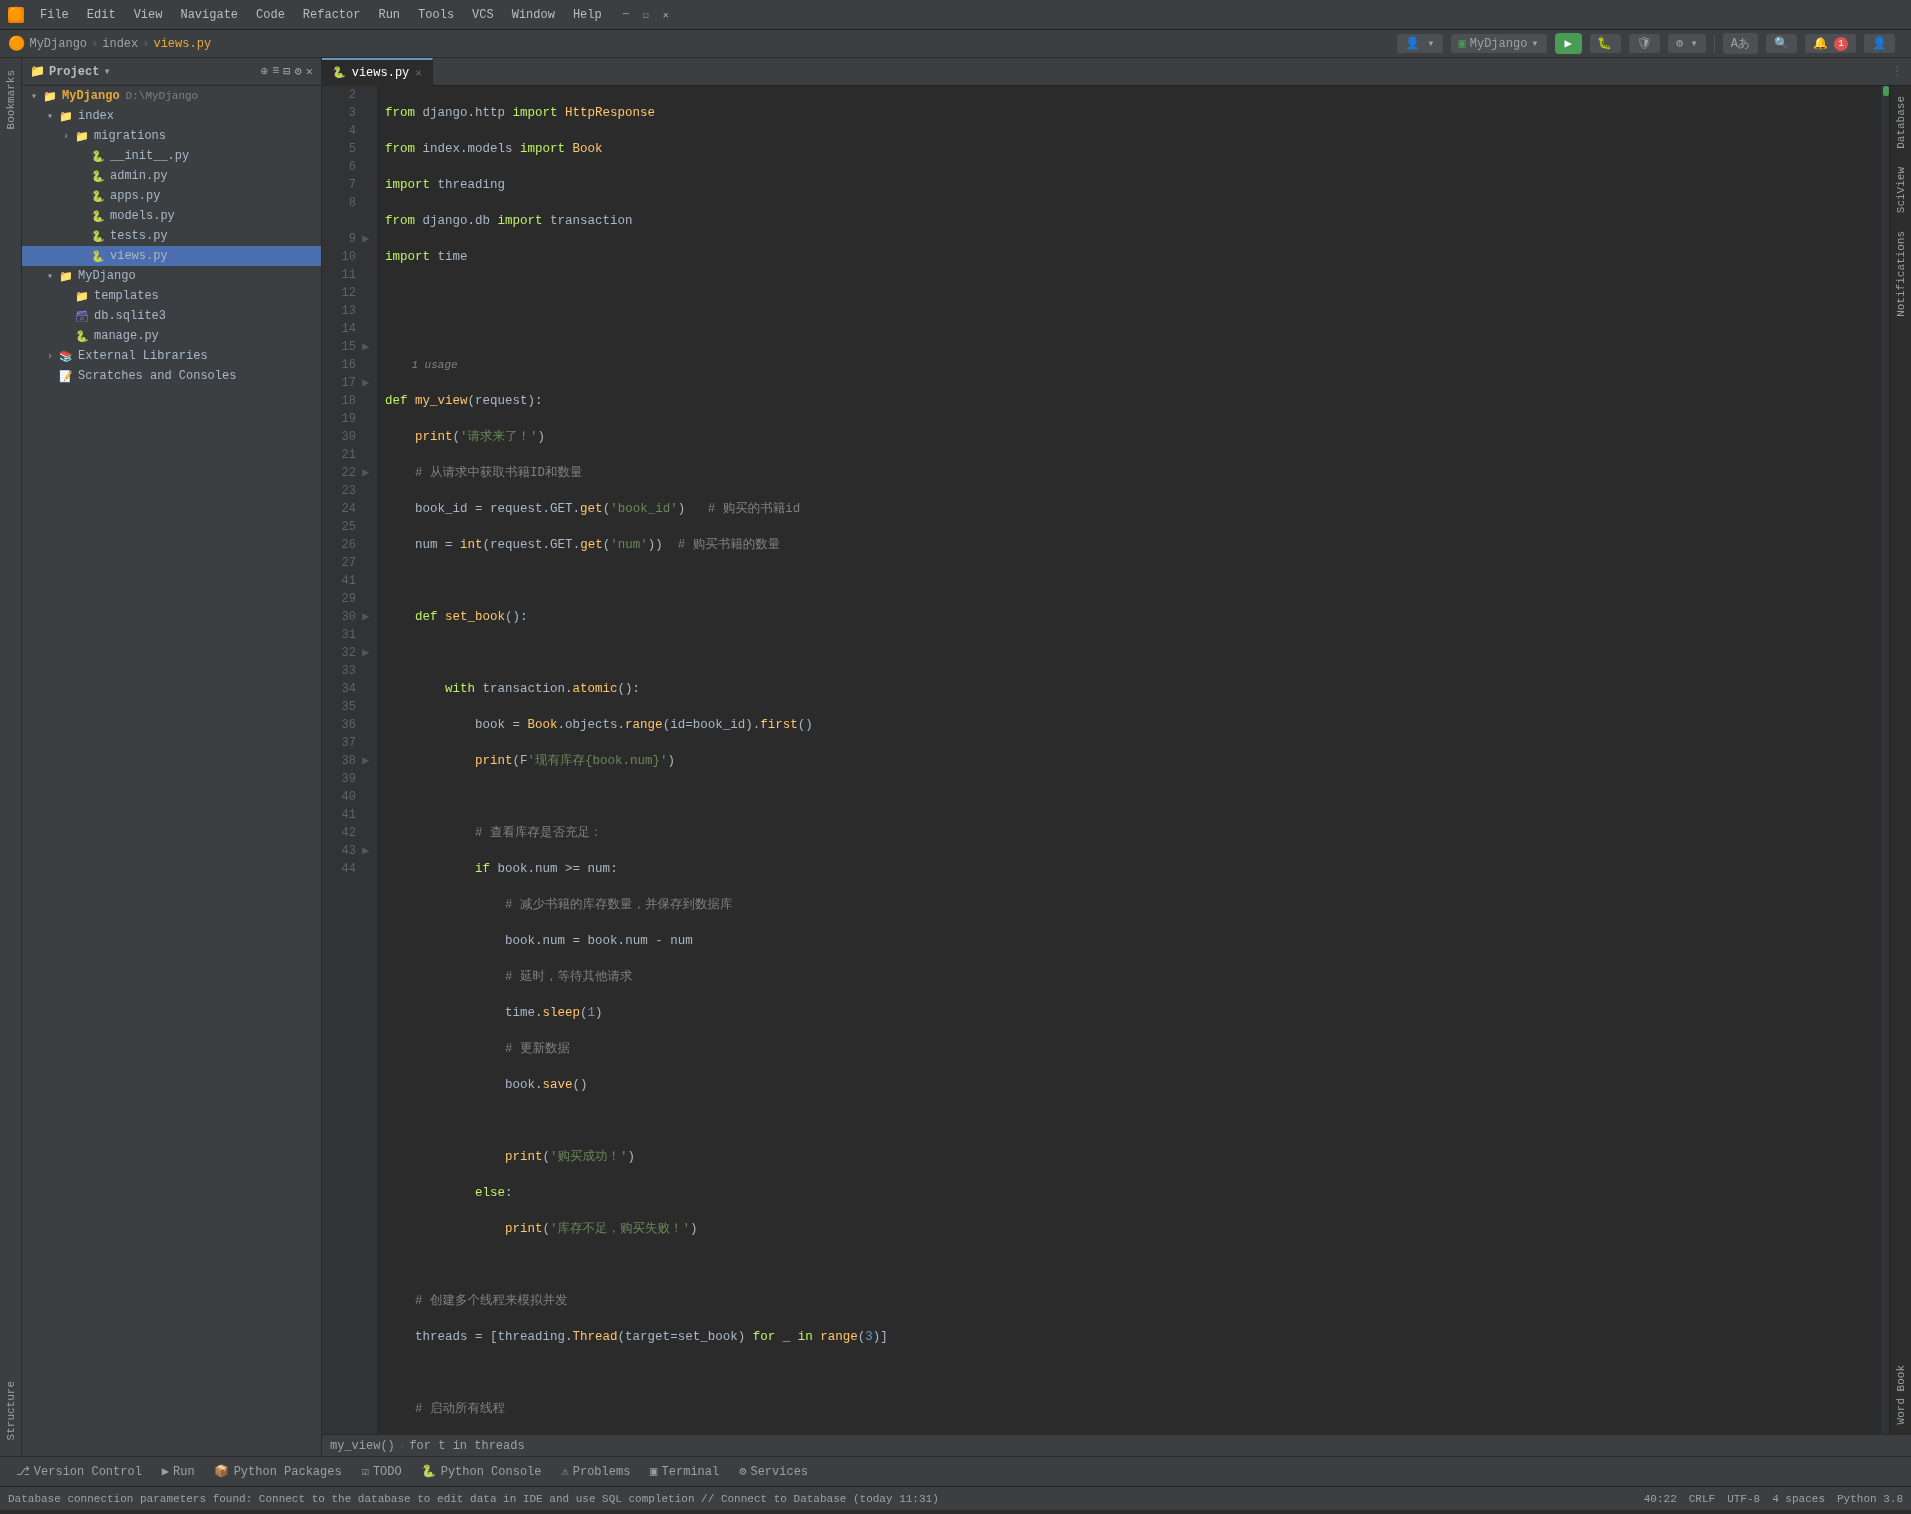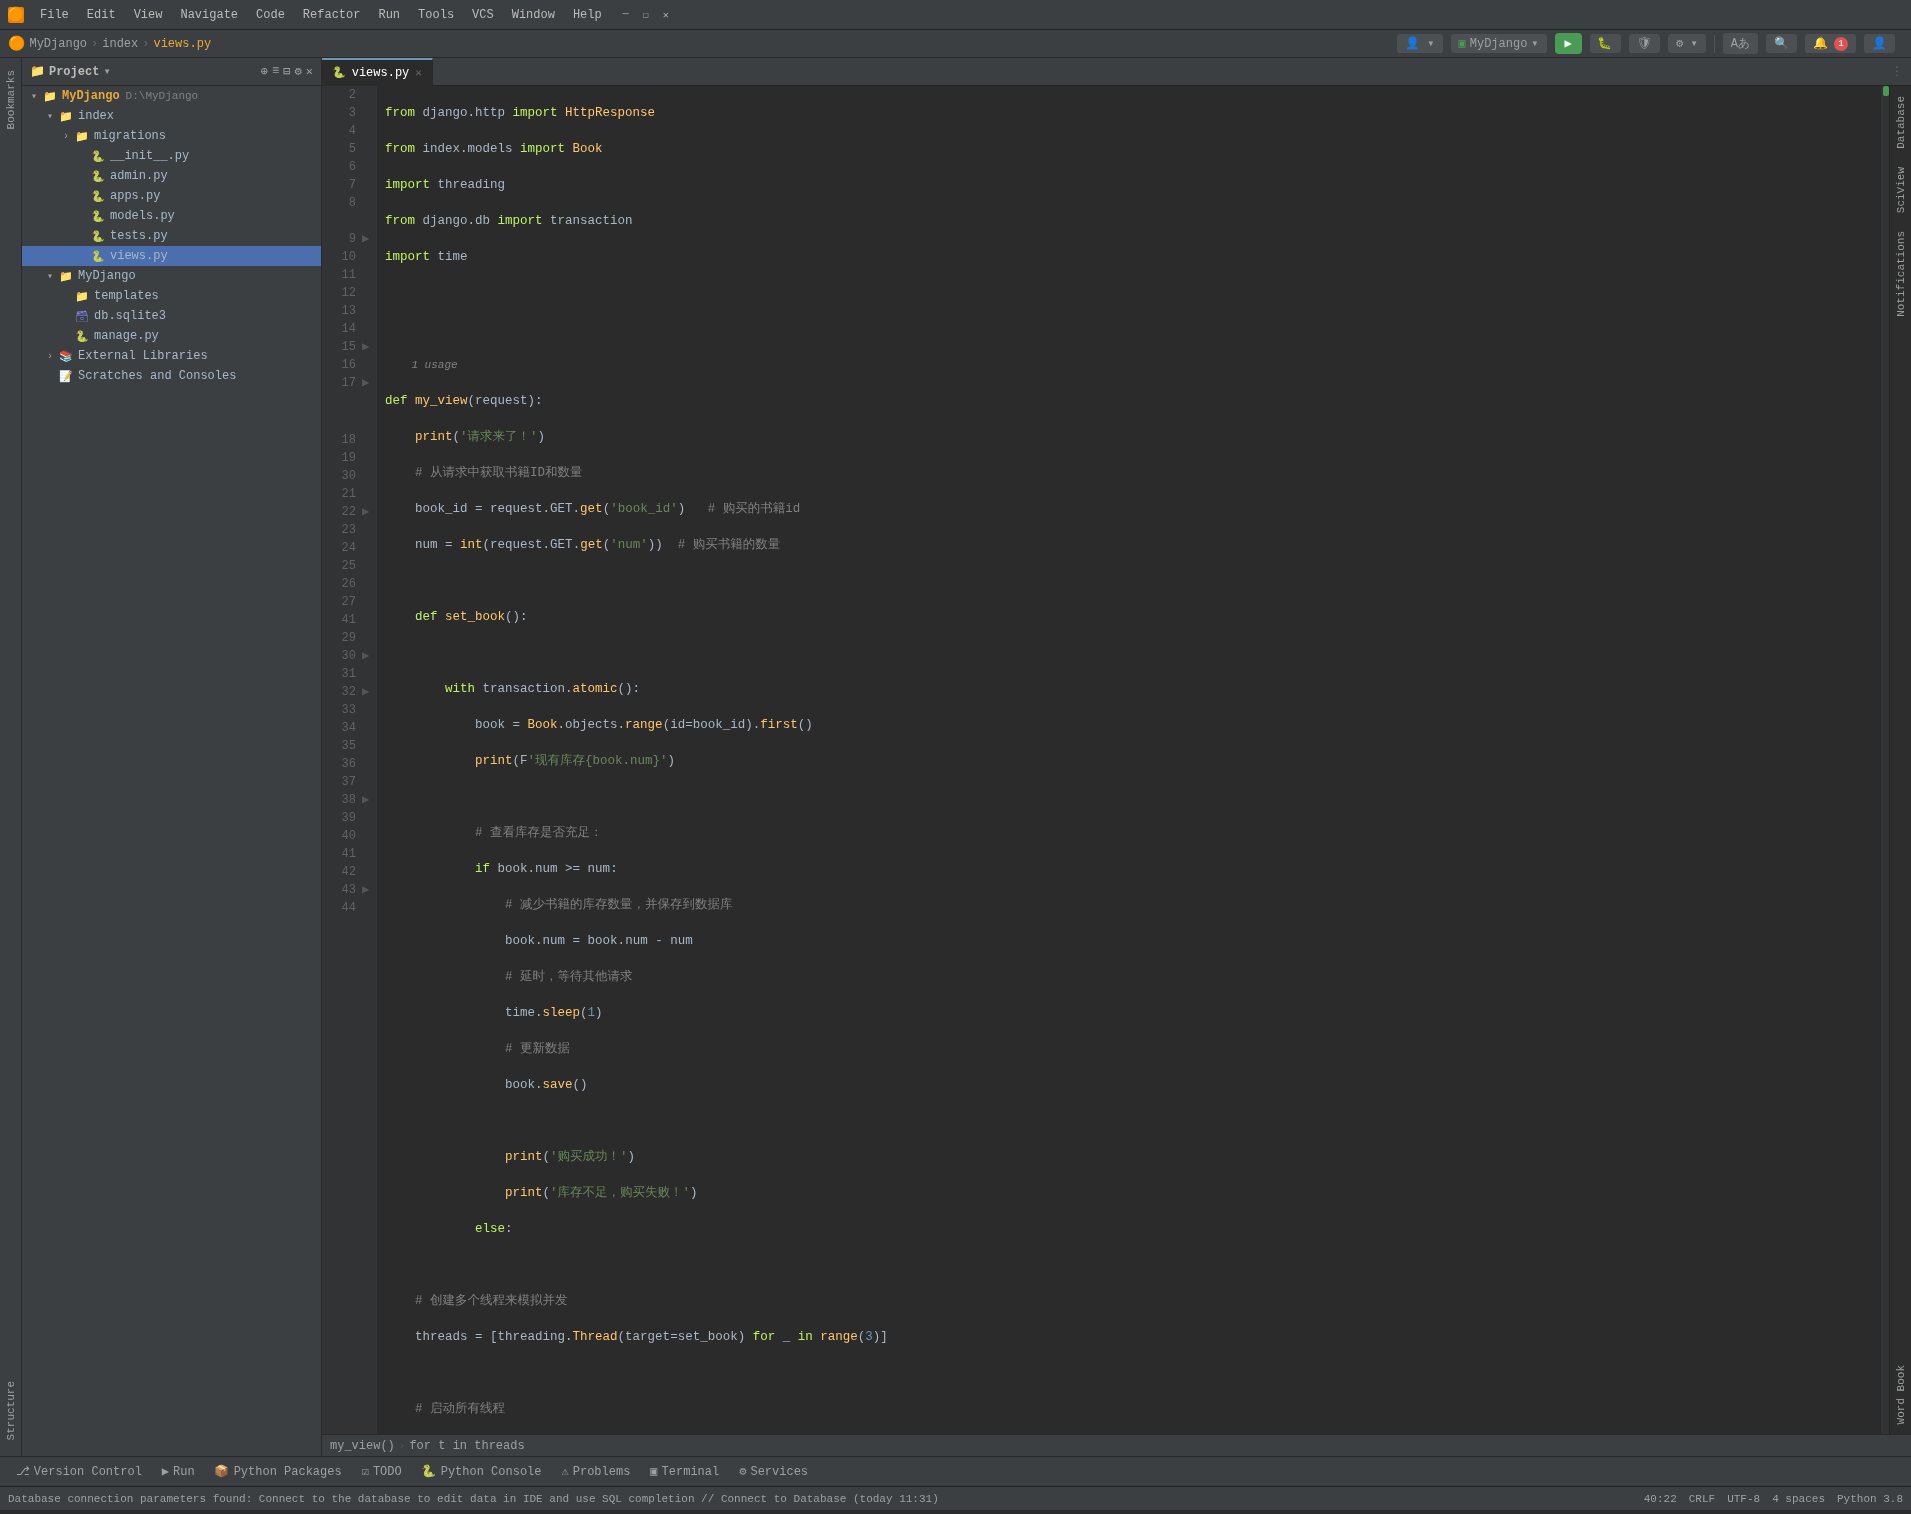--- a/index.html
+++ b/index.html
@@ -334,21 +334,21 @@
                 <span style="width:14px; color:#555;">▶</span>
               </div>
             <div style="height:18px; display:flex;">
                 <span style="width:40px; text-align:right; padding-right:6px;">16</span>
                 <span style="width:14px;"></span>
               </div>
             <div style="height:18px; display:flex;">
                 <span style="width:40px; text-align:right; padding-right:6px;">17</span>
                 <span style="width:14px; color:#555;">▶</span>
               </div>
-            <div style="height:18px; display:flex;margin-top:39px;">
+            <div style="height:18px; display:flex;">
                 <span style="width:40px; text-align:right; padding-right:6px;">18</span>
                 <span style="width:14px;"></span>
               </div>
             <div style="height:18px; display:flex;">
                 <span style="width:40px; text-align:right; padding-right:6px;">19</span>
                 <span style="width:14px;"></span>
               </div>
             <div style="height:18px; display:flex;">
                 <span style="width:40px; text-align:right; padding-right:6px;">30</span>
                 <span style="width:14px;"></span>
@@ -475,22 +475,22 @@
 <div style="height:18px;">            <span class="cmt"># 查看库存是否充足：</span></div>
 <div style="height:18px;">            <span class="kw">if</span> <span style="color:#a9b7c6;">book</span>.<span style="color:#a9b7c6;">num</span> &gt;= <span style="color:#a9b7c6;">num</span>:</div>
 <div style="height:18px;">                <span class="cmt"># 减少书籍的库存数量，并保存到数据库</span></div>
 <div style="height:18px;">                <span style="color:#a9b7c6;">book</span>.<span style="color:#a9b7c6;">num</span> = <span style="color:#a9b7c6;">book</span>.<span style="color:#a9b7c6;">num</span> - <span style="color:#a9b7c6;">num</span></div>
 <div style="height:18px;">                <span class="cmt"># 延时，等待其他请求</span></div>
 <div style="height:18px;">                <span style="color:#a9b7c6;">time</span>.<span class="fn">sleep</span>(<span class="num">1</span>)</div>
 <div style="height:18px;">                <span class="cmt"># 更新数据</span></div>
 <div style="height:18px;">                <span style="color:#a9b7c6;">book</span>.<span class="fn">save</span>()</div>
 <div style="height:18px;"></div>
 <div style="height:18px;">                <span class="fn">print</span>(<span class="str">'购买成功！'</span>)</div>
+<div style="height:18px;">            <span class="kw">else</span>:</div>
 <div style="height:18px;">                <span class="fn">print</span>(<span class="str">'库存不足，购买失败！'</span>)</div>
-<div style="height:18px;">            <span class="kw">else</span>:</div>
 <div style="height:18px;"></div>
 <div style="height:18px;">    <span class="cmt"># 创建多个线程来模拟并发</span></div>
 <div style="height:18px;">    <span style="color:#a9b7c6;">threads</span> = [<span style="color:#a9b7c6;">threading</span>.<span class="cls">Thread</span>(<span style="color:#a9b7c6;">target</span>=<span style="color:#a9b7c6;">set_book</span>) <span class="kw">for</span> <span style="color:#a9b7c6;">_</span> <span class="kw">in</span> <span class="fn">range</span>(<span class="num">3</span>)]</div>
 <div style="height:18px;"></div>
 <div style="height:18px;">    <span class="cmt"># 启动所有线程</span></div>
 
 
 
 
 

